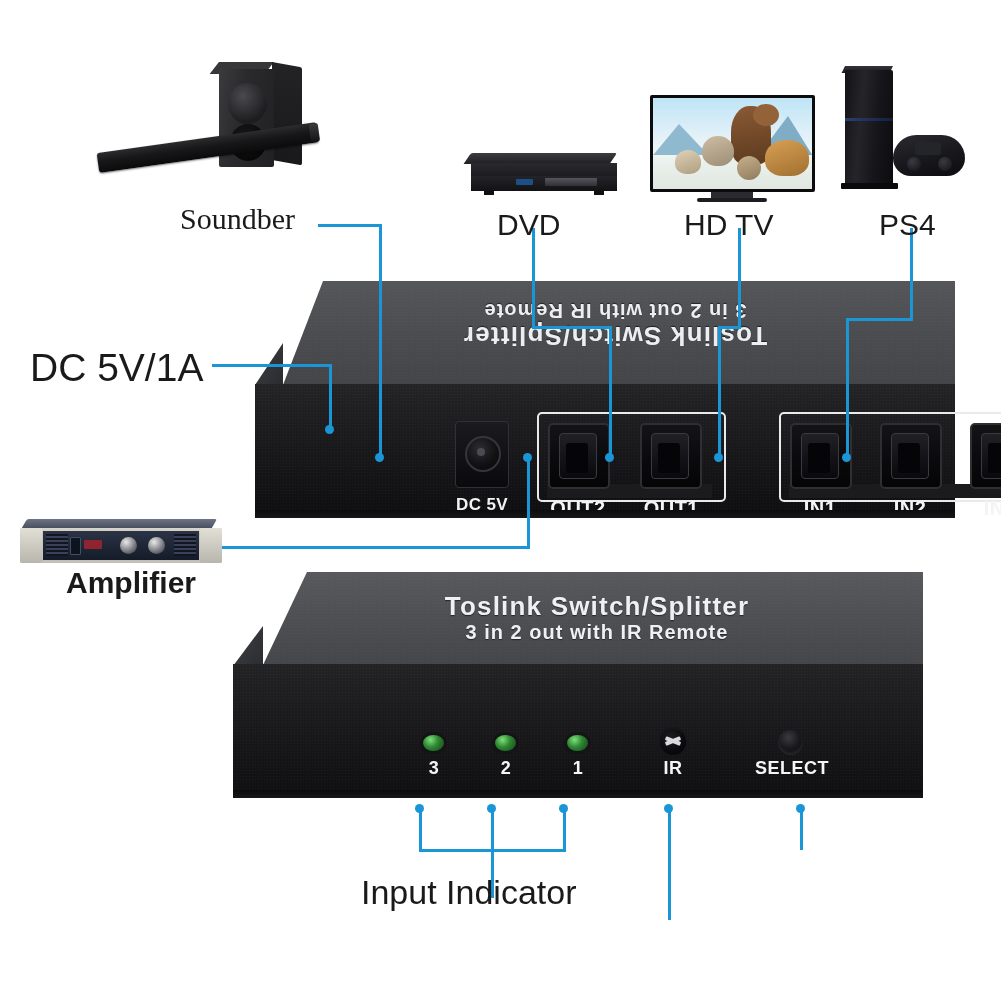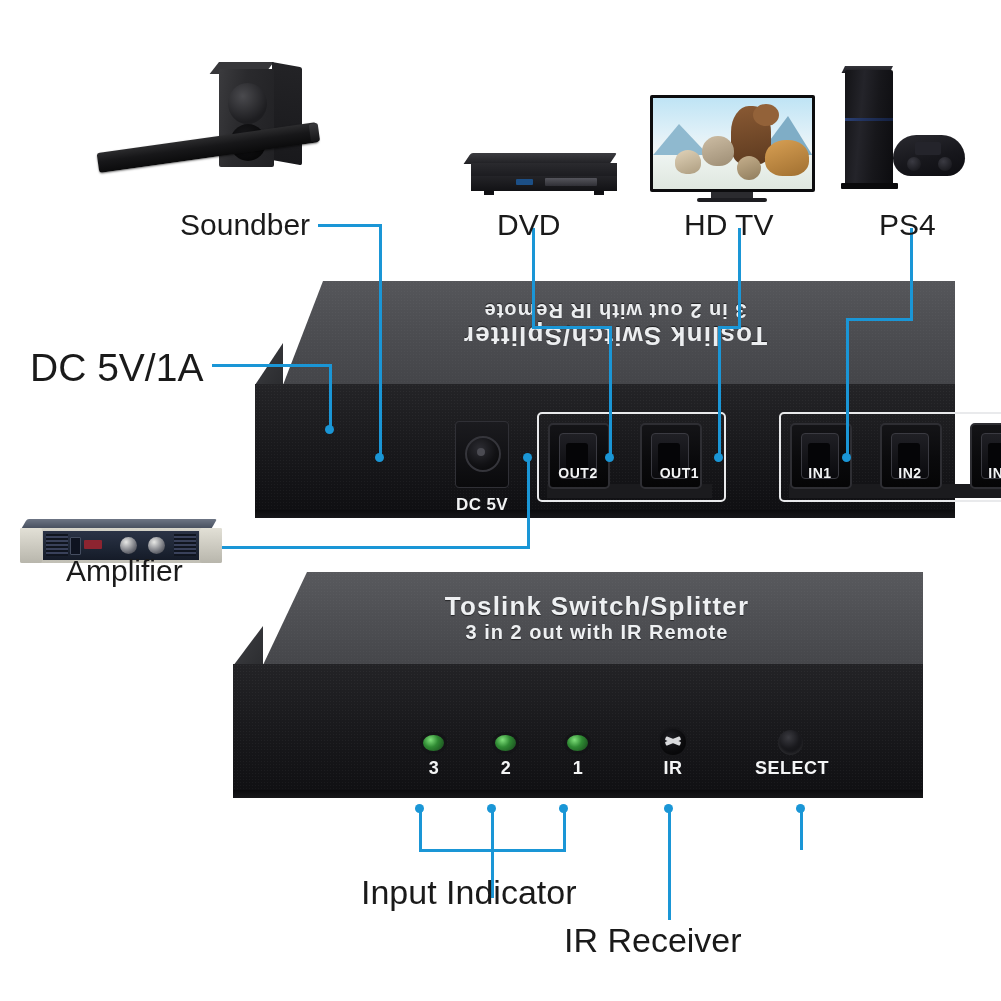--- a/index.html
+++ b/index.html
@@ -264,21 +264,21 @@
     position:absolute;left:222px;top:167px;width:8px;height:8px;border-radius:50%;
     background:#4b4b52;
   }
   #dc-label{position:absolute;left:196px;top:214px;width:62px;text-align:center;color:#f2f3f4;font-size:17px;font-weight:bold;letter-spacing:.4px;}
 
   
   .grp{position:absolute;top:131px;height:86px;border:2px solid #e9eaec;border-top:2px solid #e9eaec;border-radius:5px;}
   #grp-out{left:282px;width:185px;}
   #grp-in{left:524px;width:277px;}
   .grp-mask{position:absolute;height:14px;background:#1b1b1e;top:203px;}
-  .port-name{position:absolute;top:184px;color:#f3f4f5;font-size:14px;font-weight:bold;letter-spacing:.5px;text-align:center;}
+  .port-name{position:absolute;top:216px;color:#f3f4f5;font-size:20px;font-weight:bold;letter-spacing:.5px;text-align:center;}
   #name-out2{left:294px;width:58px;}
   #name-out1{left:386px;width:58px;text-align:right;}
   #name-in1{left:536px;width:58px;}
   #name-in2{left:626px;width:58px;}
   #name-in3{left:716px;width:58px;}
 
   
   #unit-bottom{position:absolute;left:233px;top:572px;width:690px;height:240px;}
   #unit-bot-lid{
     position:absolute;left:30px;top:0;width:660px;height:93px;
@@ -511,24 +511,23 @@
   <div class="dot" style="left:415px;top:804px;"></div>
   <div class="dot" style="left:487px;top:804px;"></div>
   <div class="dot" style="left:559px;top:804px;"></div>
 
   <div class="wire v" style="left:668px;top:808px;height:112px;"></div>
   <div class="dot" style="left:664px;top:804px;"></div>
 
   <div class="wire v" style="left:800px;top:808px;height:42px;"></div>
   <div class="dot" style="left:796px;top:804px;"></div>
 
-  <div class="lbl lbl-lg" style="left:180px;top:210px;">Soundber</div>
+  <div class="lbl lbl-lg" style="left:180px;top:204px;font-family:Liberation Serif, serif;">Soundber</div>
   <div class="lbl lbl-lg" style="left:497px;top:210px;">DVD</div>
   <div class="lbl lbl-lg" style="left:684px;top:210px;">HD TV</div>
   <div class="lbl lbl-lg" style="left:879px;top:210px;">PS4</div>
 
   <div class="lbl" style="left:30px;top:348px;font-size:39px;">DC 5V/1A</div>
-  <div class="lbl lbl-lg" style="left:66px;top:556px;">Amplifier</div>
+  <div class="lbl lbl-lg" style="left:66px;top:568px;font-weight:bold;">Amplifier</div>
 
   <div class="lbl" style="left:361px;top:875px;font-size:34px;">Input Indicator</div>
-  <div class="lbl" style="left:564px;top:923px;font-size:34px;">IR Receiver</div>
 
 </div>
 
 </body></html>

